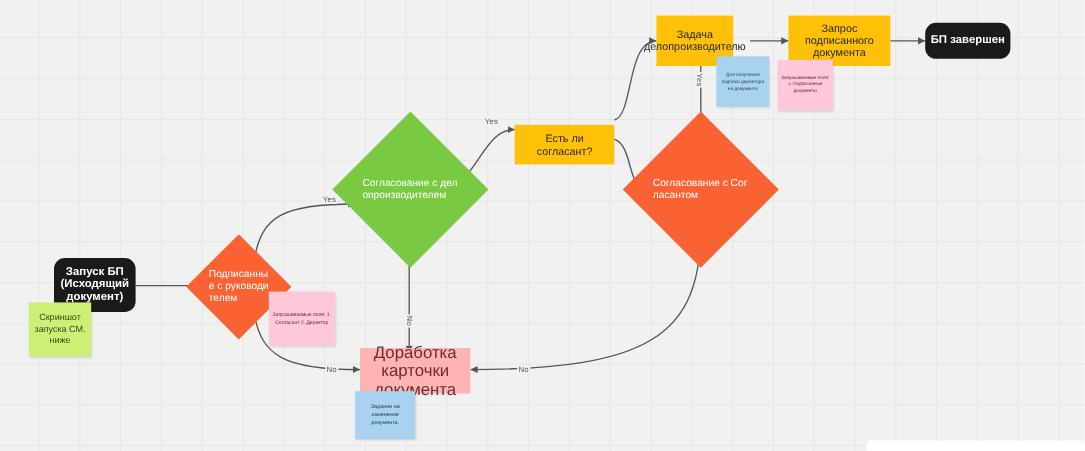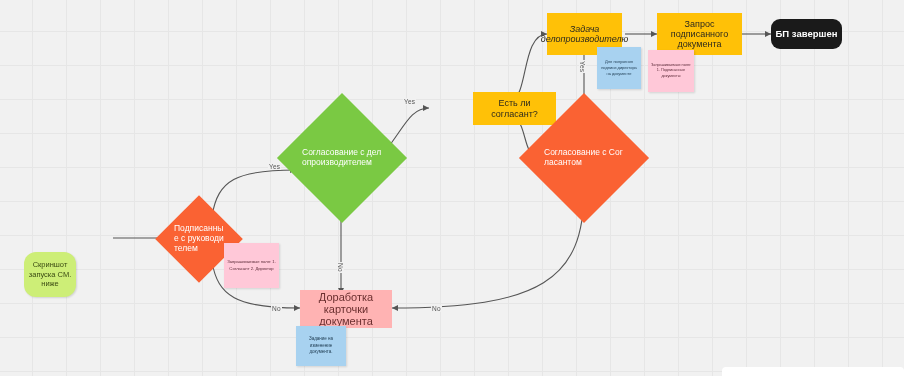--- a/index.html
+++ b/index.html
@@ -42,21 +42,21 @@
   .n-process-yellow {
     background: #ffc107;
     color: #2d2a1d;
     font-size: 9px;
     font-weight: normal;
     padding: 2px 4px;
   }
   .n-process-pink {
     background: #ffb3b3;
     color: #6b2f2f;
-    font-size: 11px;
+    font-size: 14px;
     padding: 2px 4px;
   }
   .diamond {
     position: absolute;
     z-index: 4;
   }
   .diamond .shape {
     position: absolute;
     inset: 0;
     transform: rotate(45deg);
@@ -156,57 +156,60 @@
       <path d="M584,122 L584,44"></path>
 
       <path d="M584,190 C584,280 540,308 392,308"></path>
 
       <path d="M625,34 L657,34"></path>
 
       <path d="M742,34 L771,34"></path>
     </g>
   </svg>
 
+  <div class="node n-terminal" style="left:45px; top:215px; width:68px; height:45px;">
+    <span>Запуск БП (Исходящий документ)</span>
+  </div>
 
   <div class="diamond d-orange" style="left:168px; top:208px; width:62px; height:62px;">
     <div class="shape"></div>
     <div class="lbl">Подписанные с руководителем</div>
   </div>
 
   <div class="diamond d-green" style="left:296px; top:112px; width:92px; height:92px;">
     <div class="shape"></div>
     <div class="lbl">Согласование с делопроизводителем</div>
   </div>
 
-  <div class="node n-process-yellow" style="left:429px; top:92px; width:83px; height:33px;margin-left:44px;">
+  <div class="node n-process-yellow" style="left:429px; top:104px; width:83px; height:33px;">
     <span>Есть ли согласант?</span>
   </div>
 
   <div class="diamond d-orange" style="left:538px; top:112px; width:92px; height:92px;">
     <div class="shape"></div>
     <div class="lbl">Согласование с Согласантом</div>
   </div>
 
-  <div class="node n-process-yellow" style="left:547px; top:13px; width:75px; height:42px;font-style:italic;">
+  <div class="node n-process-yellow" style="left:547px; top:13px; width:64px; height:42px;">
     <span>Задача делопроизводителю</span>
   </div>
 
   <div class="node n-process-yellow" style="left:657px; top:13px; width:85px; height:42px;">
     <span>Запрос подписанного документа</span>
   </div>
 
   <div class="node n-terminal" style="left:771px; top:19px; width:71px; height:30px;">
     <span>БП завершен</span>
   </div>
 
   <div class="node n-process-pink" style="left:300px; top:290px; width:92px; height:38px;">
     <span>Доработка карточки документа</span>
   </div>
 
-  <div class="sticky s-green" style="left:24px; top:252px; width:52px; height:45px; font-size:7.5px; line-height:1.3;border-radius:12px;">
+  <div class="sticky s-green" style="left:24px; top:252px; width:52px; height:45px; font-size:7.5px; line-height:1.3;">
     <span>Скриншот запуска СМ. ниже</span>
   </div>
 
   <div class="sticky s-pink" style="left:224px; top:243px; width:55px; height:45px; font-size:4.2px; line-height:1.45;">
     <span>Запрашиваемые поля: 1. Согласант 2. Директор</span>
   </div>
 
   <div class="sticky s-blue" style="left:597px; top:47px; width:44px; height:42px; font-size:4px; line-height:1.45;">
     <span>Для получения подписи директора на документе</span>
   </div>

